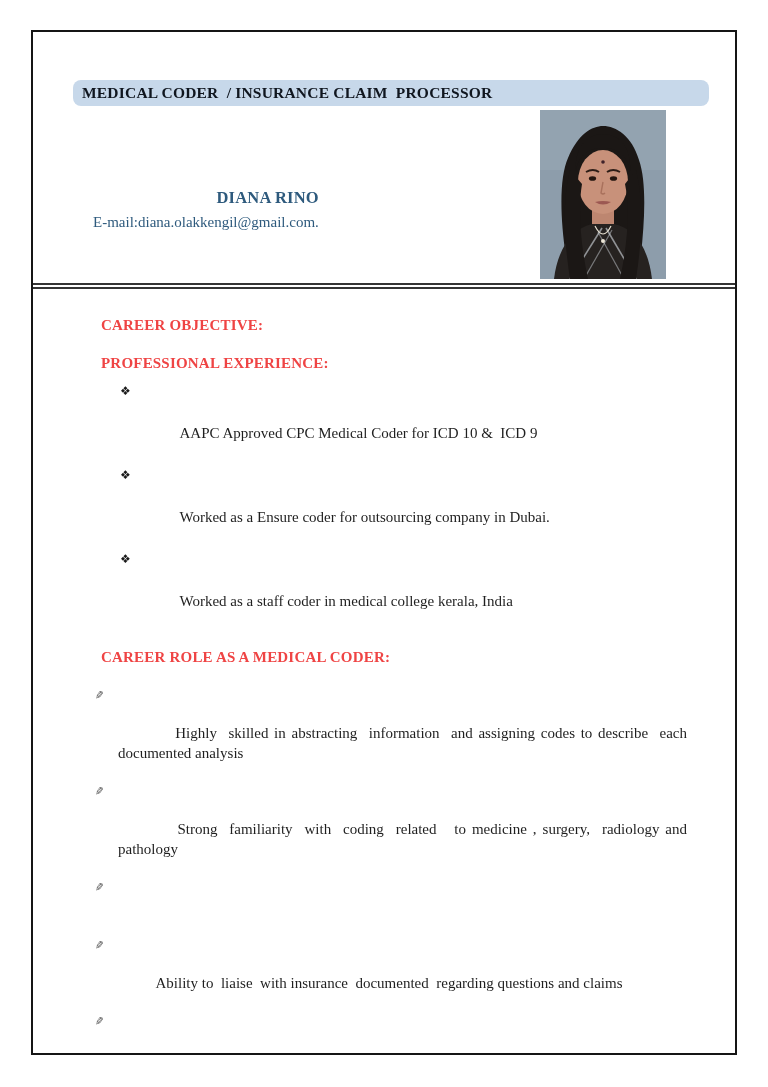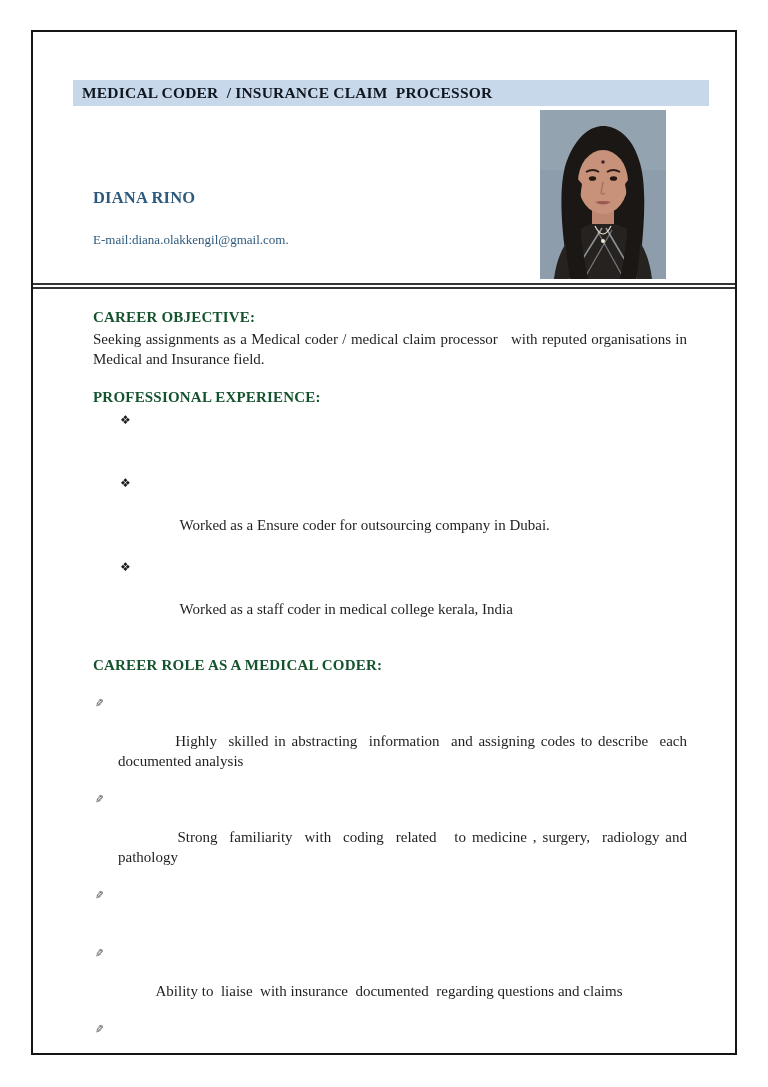--- a/index.html
+++ b/index.html
@@ -23,20 +23,21 @@
     box-sizing: content-box;
   }
   
   .title-bar {
     position: absolute;
     left: 40px;
     top: 48px;
     width: 636px;
     height: 26px;
     background: #c7d8ea;
+    border-radius: 8px;
   }
   .title-bar .title-text {
     display: block;
     font-weight: bold;
     font-size: 15.5px;
     line-height: 26px;
     padding-left: 9px;
     color: #10161f;
     white-space: pre;
     letter-spacing: 0.2px;
@@ -50,31 +51,31 @@
     height: 169px;
     overflow: hidden;
   }
   .portrait svg { display: block; }
   
   .contact {
     position: absolute;
     left: 60px;
     top: 153px;
     color: #2e5a7d;
+    text-align: right;
   }
   .contact .name {
     font-weight: bold;
     font-size: 16.5px;
     line-height: 25px;
     letter-spacing: 0.2px;
   }
   .contact .line {
-    font-size: 13px;
+    font-size: 15px;
     line-height: 25px;
-    margin-top: 17px;
   }
   
   .double-rule {
     position: absolute;
     left: 0;
     top: 251px;
     width: 100%;
     height: 2px;
     border-top: 2.5px solid #343434;
     border-bottom: 2px solid #343434;
@@ -83,22 +84,22 @@
   .content {
     position: absolute;
     left: 60px;
     top: 275px;
     width: 594px;
   }
   .section-heading {
     font-weight: bold;
     font-size: 15px;
     line-height: 20px;
-    color: #14532d;
-    margin: 0;
+    color: #ef4444;
+    margin: 8px;
     white-space: pre-wrap;
     letter-spacing: 0.2px;
   }
   .body-text {
     font-size: 15px;
     line-height: 20px;
     margin: 2px 0 0 0;
     white-space: pre-wrap;
     text-align: justify;
   }
@@ -203,28 +204,28 @@
     <div class="name">DIANA RINO</div>
     <div class="line">E-mail:diana.olakkengil@gmail.com.</div>
   </div>
 
   <div class="double-rule"></div>
 
   <div class="content">
 
     <div>
       <p class="section-heading">CAREER OBJECTIVE:</p>
-      <p class="body-text">Seeking assignments as a Medical coder / medical claim processor   with reputed organisations in Medical and Insurance field.</p>
     </div>
 
     <div class="mt-sec">
       <p class="section-heading">PROFESSIONAL EXPERIENCE:</p>
       <ul class="exp-list">
         <li>
           <span class="bullet">❖</span>
+          <span>AAPC Approved CPC Medical Coder for ICD 10 &amp;  ICD 9</span>
         </li>
         <li>
           <span class="bullet">❖</span>
           <span>Worked as a Ensure coder for outsourcing company in Dubai.</span>
         </li>
         <li>
           <span class="bullet">❖</span>
           <span>Worked as a staff coder in medical college kerala, India</span>
         </li>
       </ul>

